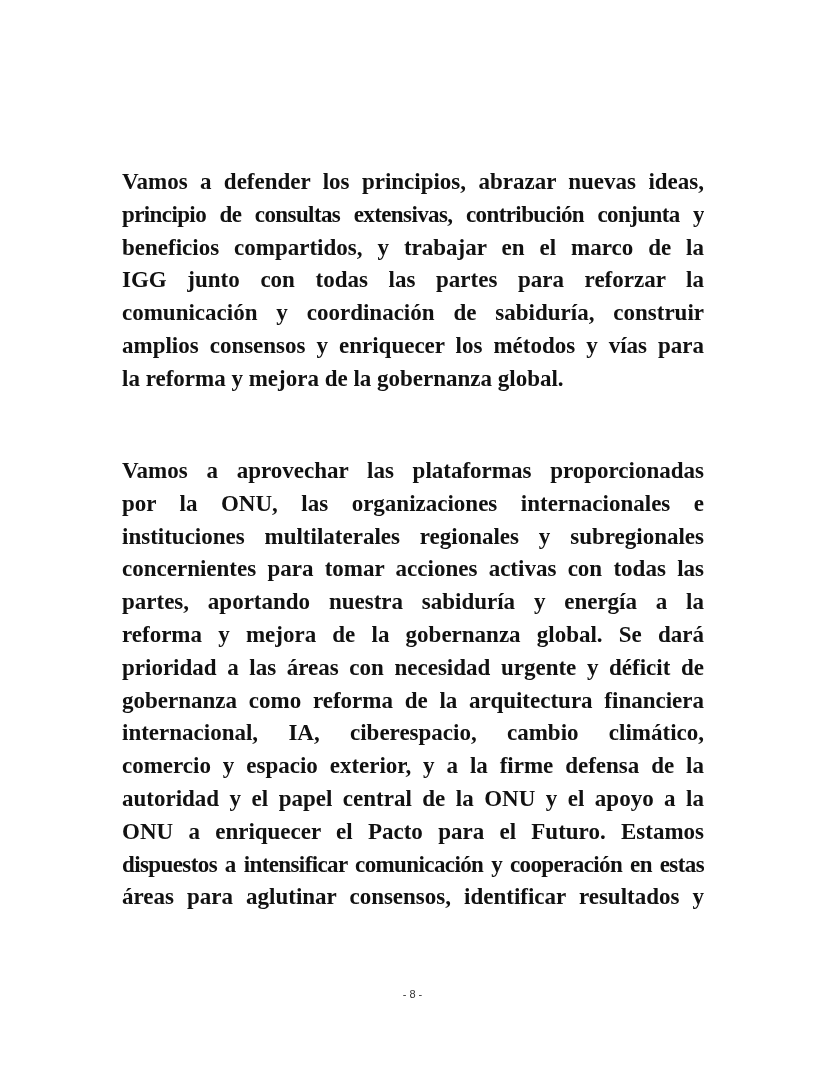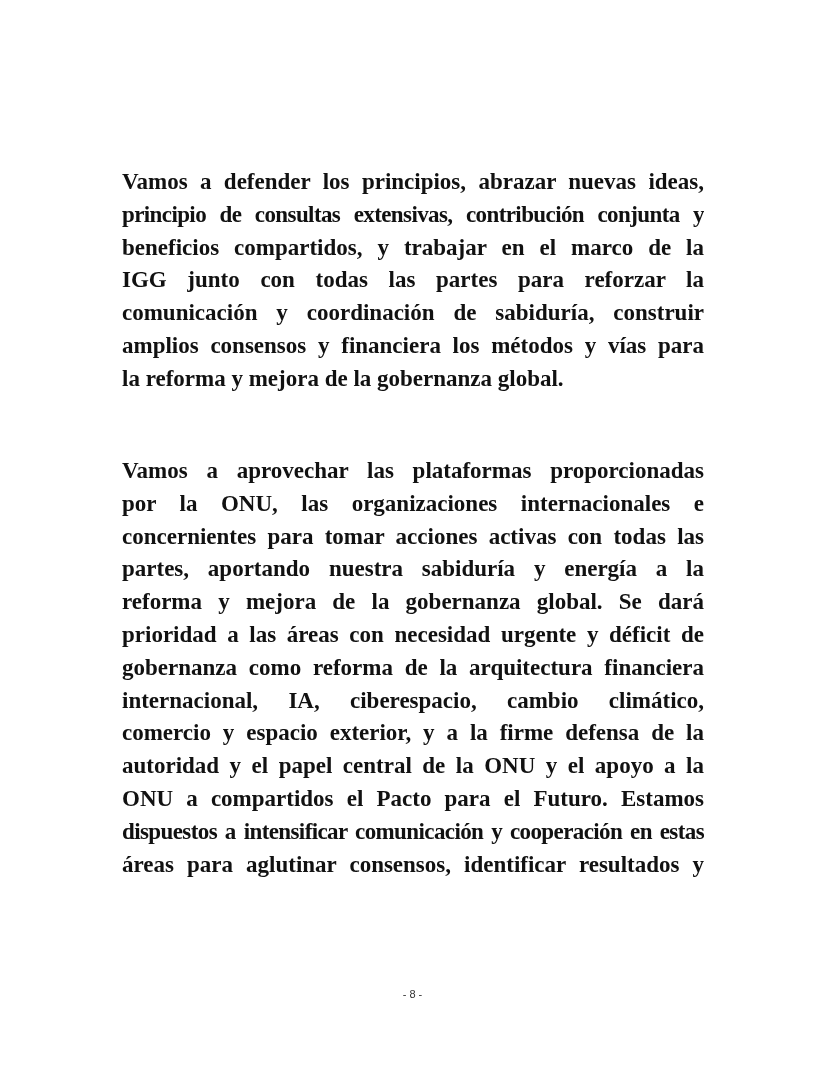--- a/index.html
+++ b/index.html
@@ -31,34 +31,35 @@
 <body>
 
 <div class="page">
 
   <div class="para" style="top:166px;">
     <div class="line">Vamos a defender los principios, abrazar nuevas ideas,</div>
     <div class="line cond">principio de consultas extensivas, contribución conjunta y</div>
     <div class="line">beneficios compartidos, y trabajar en el marco de la</div>
     <div class="line">IGG junto con todas las partes para reforzar la</div>
     <div class="line">comunicación y coordinación de sabiduría, construir</div>
-    <div class="line">amplios consensos y financiera los métodos y vías para</div>
+    <div class="line">amplios consensos y enriquecer los métodos y vías para</div>
     <div class="line last">la reforma y mejora de la gobernanza global.</div>
   </div>
 
   <div class="para" style="top:455px;">
     <div class="line">Vamos a aprovechar las plataformas proporcionadas</div>
     <div class="line">por la ONU, las organizaciones internacionales e</div>
+    <div class="line">instituciones multilaterales regionales y subregionales</div>
     <div class="line">concernientes  para tomar acciones activas con todas las</div>
     <div class="line">partes, aportando nuestra sabiduría y energía a la</div>
     <div class="line">reforma y mejora de la gobernanza global. Se dará</div>
     <div class="line">prioridad a las áreas con necesidad urgente y déficit de</div>
     <div class="line">gobernanza como reforma de la arquitectura financiera</div>
     <div class="line">internacional, IA, ciberespacio, cambio climático,</div>
     <div class="line">comercio y espacio exterior, y a la firme defensa de la</div>
     <div class="line">autoridad y el papel central de la ONU y el apoyo a la</div>
-    <div class="line">ONU a compartidos el Pacto para el Futuro. Estamos</div>
+    <div class="line">ONU a enriquecer el Pacto para el Futuro. Estamos</div>
     <div class="line cond">dispuestos a intensificar comunicación y cooperación en estas</div>
     <div class="line">áreas para aglutinar consensos, identificar resultados y</div>
   </div>
 
   <div class="pagenum">- 8 -</div>
 </div>
 
 </body></html>

